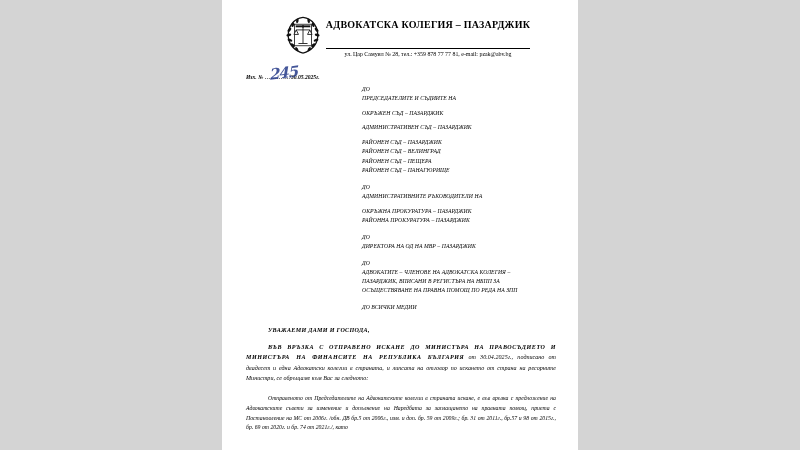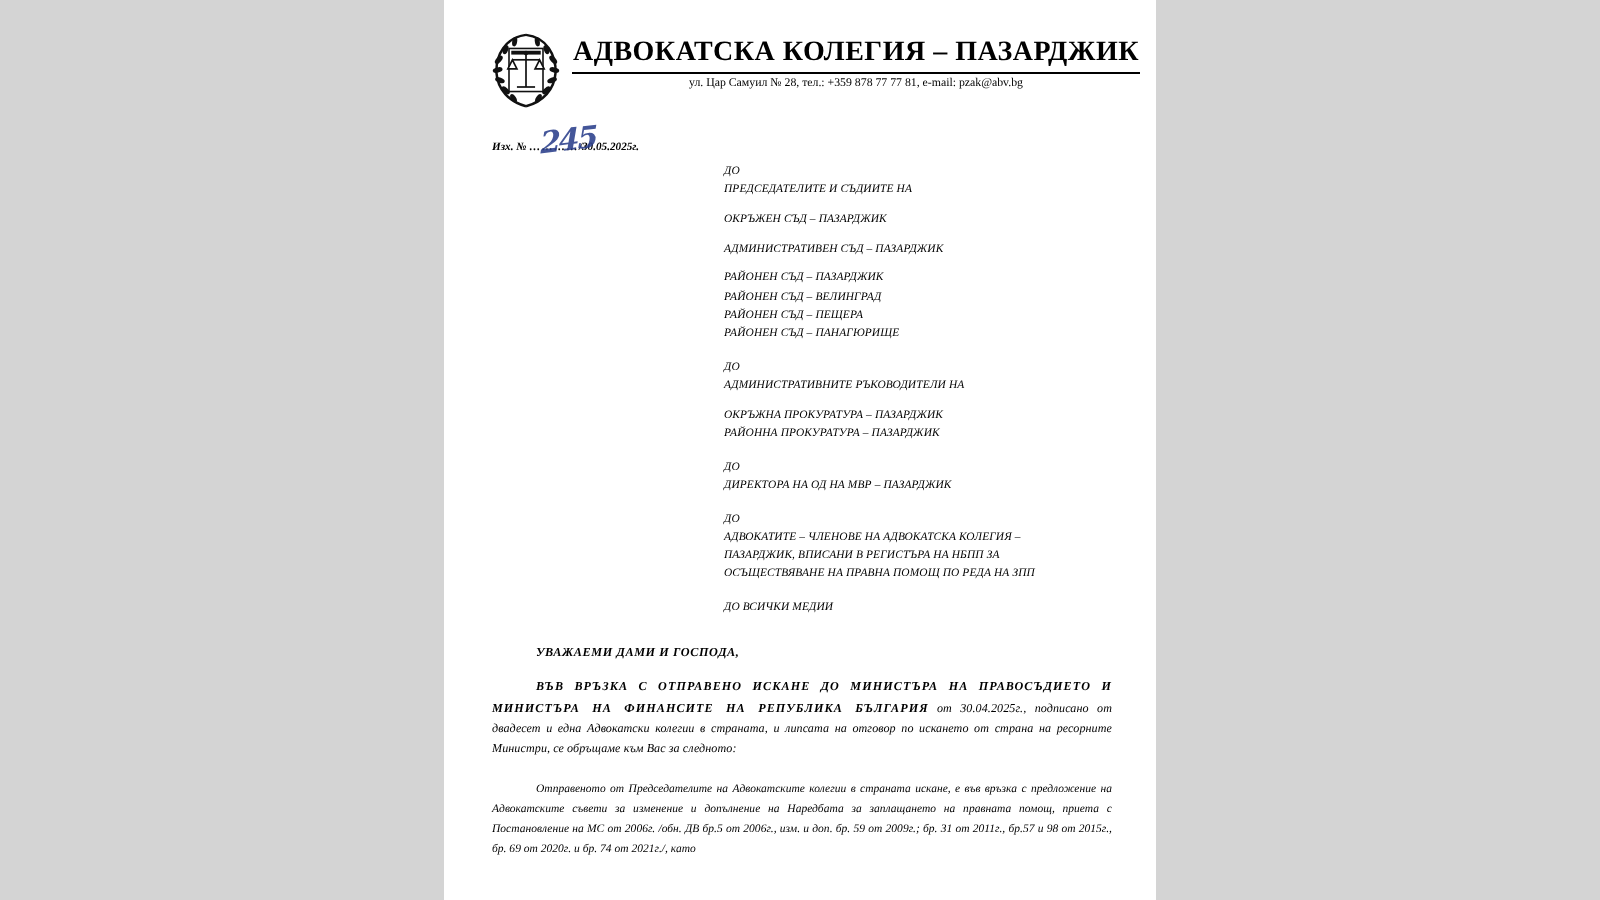--- a/index.html
+++ b/index.html
@@ -46,26 +46,26 @@
     height: 40px;
     flex: 0 0 34px;
     margin-top: 1px;
   }
 
   .org-block {
     padding-top: 5px;
   }
 
   .org-name {
-    font-size: 14px;
+    font-size: 10px;
     font-weight: bold;
     letter-spacing: 0.25px;
     white-space: nowrap;
     border-bottom: 1.1px solid #000;
-    padding-bottom: 1px;
+    padding-bottom: 17px;
     line-height: 1.15;
   }
 
   .org-contact {
     font-size: 5.9px;
     white-space: nowrap;
     margin-top: 2.2px;
     line-height: 1.2;
     text-align: center;
   }

